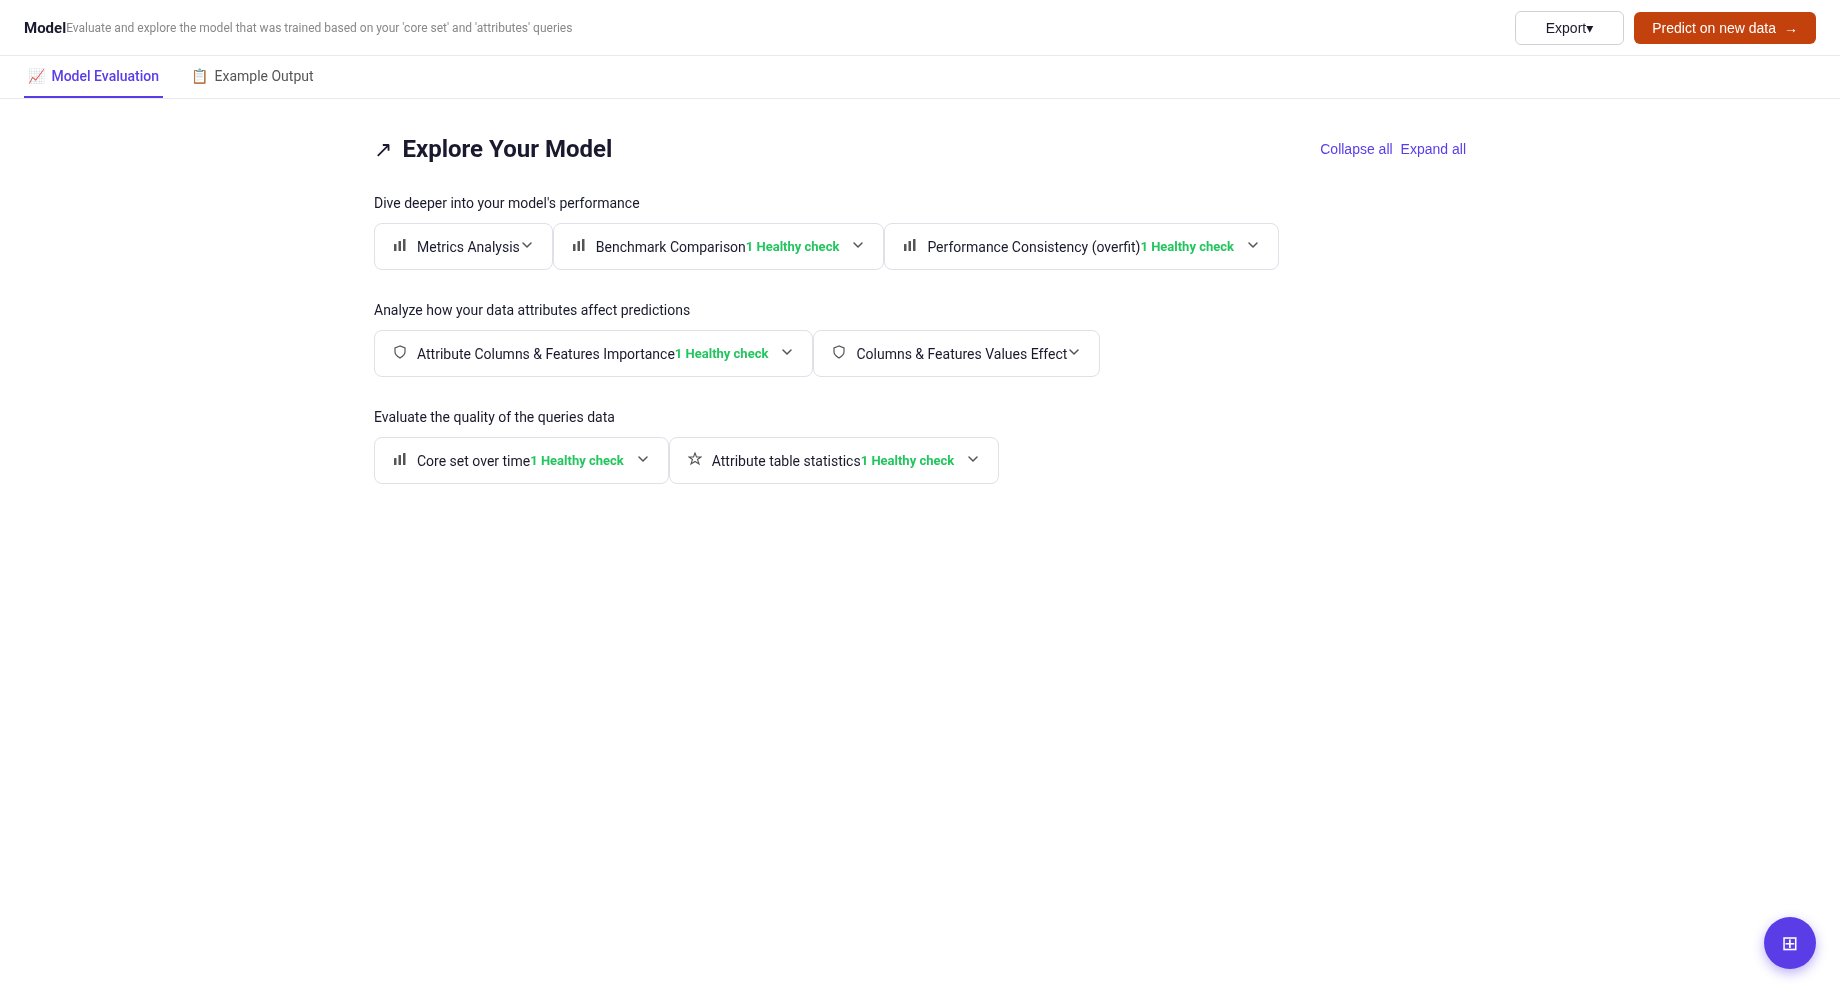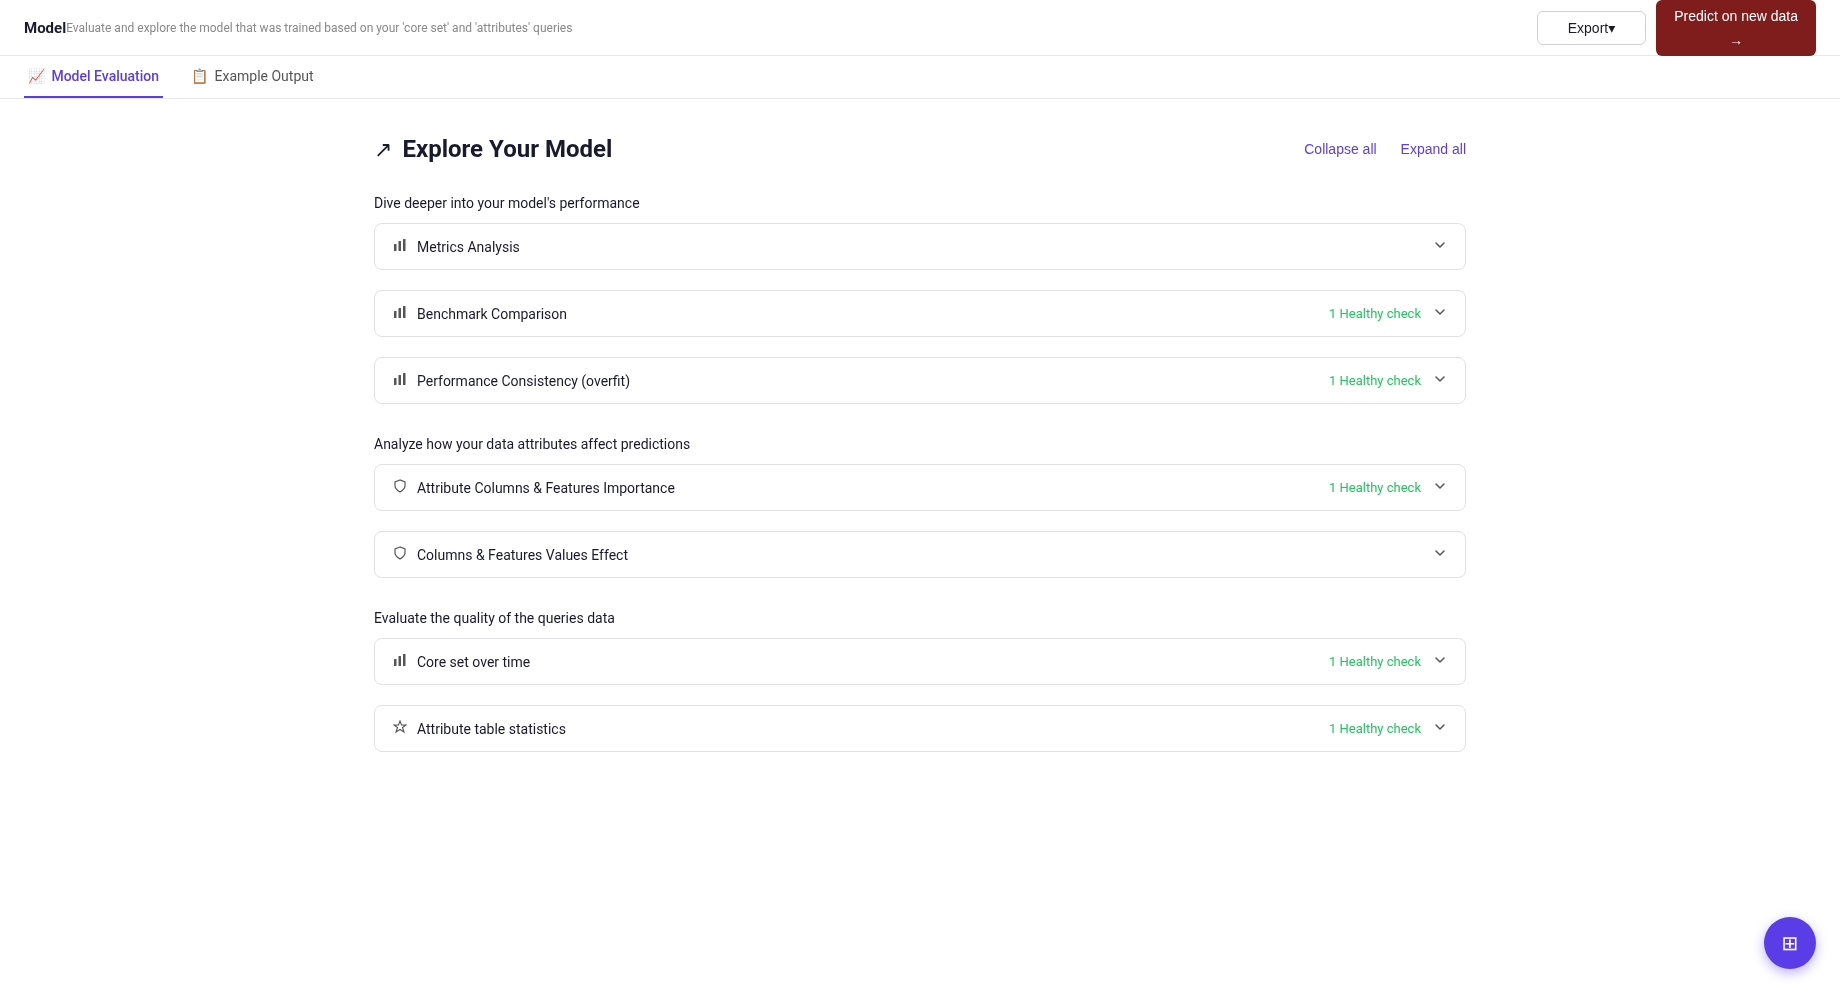--- a/index.html
+++ b/index.html
@@ -49,26 +49,25 @@
       font-size: 14px;
       color: #1a1a2e;
     }
     .predict-btn {
       display: flex;
       align-items: center;
       gap: 8px;
       padding: 8px 18px;
       border: none;
       border-radius: 6px;
-      background: #7f1d1d;
+      background: #c2410c;
       color: #fff;
       font-size: 14px;
       font-weight: 500;
       cursor: pointer;
-      flex-direction: column;
     }
 
     
     .tabs {
       display: flex;
       border-bottom: 1px solid #e8e8ee;
       padding: 0 24px;
     }
     .tab {
       display: flex;
@@ -111,21 +110,21 @@
       font-size: 24px;
       font-weight: 700;
       color: #1a1a2e;
     }
     .explore-icon {
       font-size: 22px;
       color: #1a1a2e;
     }
     .collapse-expand {
       display: flex;
-      gap: 24px;
+      gap: 8px;
     }
     .collapse-link, .expand-link {
       font-size: 14px;
       color: #5b3de8;
       cursor: pointer;
       background: none;
       border: none;
       text-decoration: none;
     }
 
@@ -134,22 +133,22 @@
       font-size: 14px;
       font-weight: 400;
       color: #1a1a2e;
       margin-bottom: 12px;
       margin-top: 32px;
     }
 
     
     .accordion {
       display: flex;
-      flex-direction: column;
-      gap: 20px;
+      flex-direction: row;
+      gap: 0;
       margin-bottom: 4px;
     }
     .accordion-item {
       border: 1px solid #e0e0e8;
       border-radius: 8px;
       background: #fff;
       overflow: hidden;
     }
     .accordion-header {
       display: flex;
@@ -173,21 +172,21 @@
       color: #1a1a2e;
     }
     .accordion-right {
       display: flex;
       align-items: center;
       gap: 12px;
     }
     .healthy-badge {
       font-size: 13px;
       color: #22c55e;
-      font-weight: 400;
+      font-weight: 700;
     }
     .chevron-icon {
       font-size: 14px;
       color: #555;
     }
 
     
     .fab {
       position: fixed;
       bottom: 24px;

